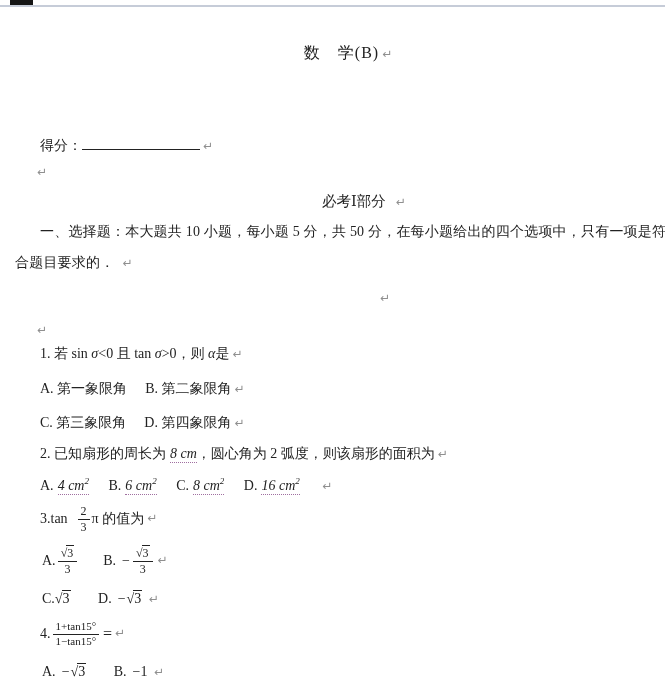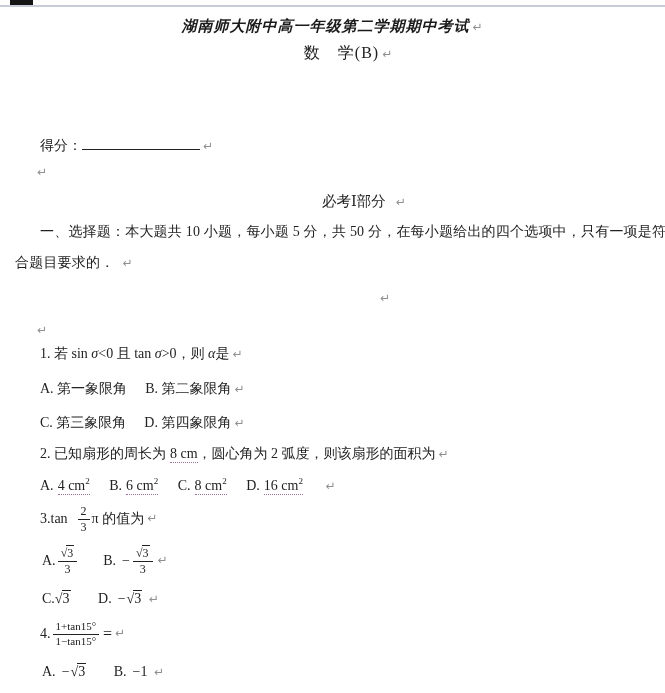--- a/index.html
+++ b/index.html
@@ -11,21 +11,21 @@
   .top-line{position:absolute;top:5px;left:0;width:665px;height:2px;background:#c6ccd8;}
   .line{position:absolute;white-space:nowrap;font-size:14px;line-height:1.15;}
   .center{left:0;right:0;text-align:center;}
   .title{font-size:15px;font-style:italic;font-weight:600;letter-spacing:1px;color:#1a1a1a;}
   .subject{font-size:16px;letter-spacing:1px;margin-left:32px;}
   .pil{color:#8f8f8f;font-size:12px;margin-left:3px;font-style:normal;font-weight:400;
        font-family:"DejaVu Sans",sans-serif;}
   .blank{display:inline-block;width:118px;border-bottom:1px solid #222;height:13px;
          vertical-align:baseline;}
   .it{font-style:italic;}
-  .du{border-bottom:1px dotted #a06fa0;padding-bottom:1px;margin-left:4px;}
+  .du{border-bottom:1px dotted #a06fa0;padding-bottom:1px;margin-left:4px;font-style:italic;}
   sup{font-size:9px;vertical-align:super;line-height:0;}
   .gA{margin-left:18px;}
   .gB{margin-left:24px;}
   .optgrp{margin-right:16px;}
   .frac{display:inline-flex;flex-direction:column;text-align:center;vertical-align:middle;
         line-height:1.05;font-size:12px;margin:0 2px;}
   .fnum{display:block;border-bottom:1px solid #222;padding:0 3px 1px;}
   .fden{display:block;padding-top:1px;}
   .frac.big{font-size:11px;}
   .flexline{display:flex;align-items:center;}
@@ -38,23 +38,20 @@
   .instr{letter-spacing:0.2px;}
 </style>
 </head>
 <body>
 
 <div class="page">
 
   <div class="top-black"></div>
   <div class="top-line"></div>
 
-  <div class="line center title" style="top:18px">
-    <span>湖南师大附中高一年级第二学期期中考试</span><span class="pil">↵</span>
-  </div>
 
   <div class="line center subject" style="top:44px">
     <span>数　学(B)</span><span class="pil">↵</span>
   </div>
 
 
 
   <div class="line" style="top:136px;left:40px">
     <span>得分：</span><span class="blank"></span><span class="pil">↵</span>
   </div>

